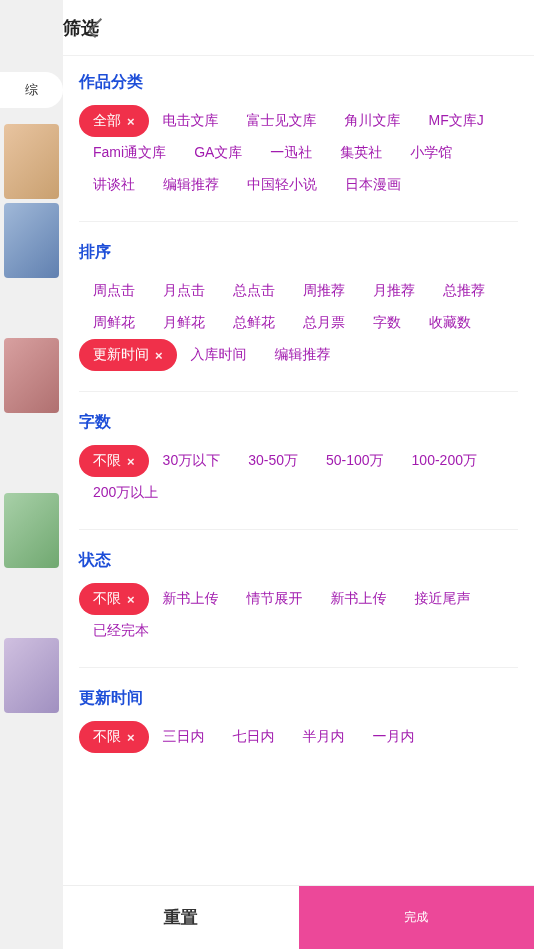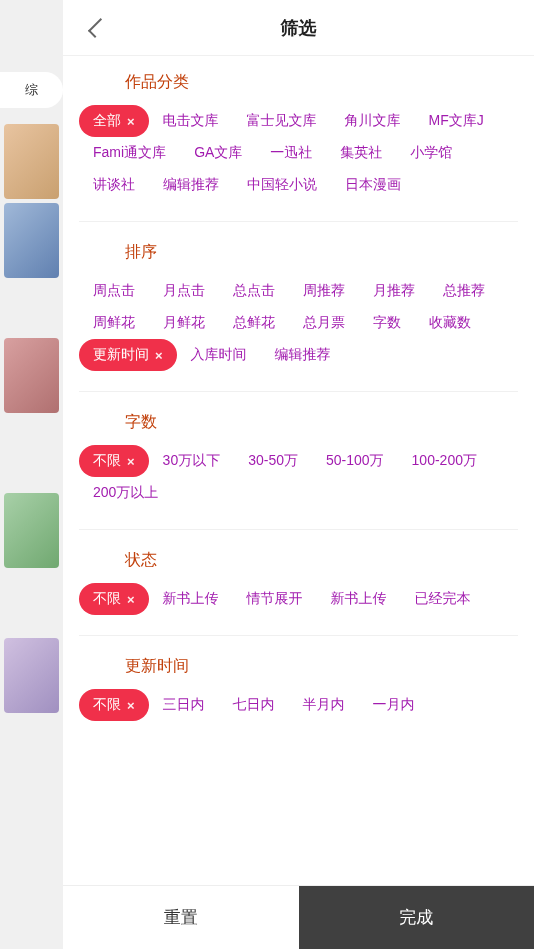--- a/index.html
+++ b/index.html
@@ -51,21 +51,21 @@
       display: flex;
       flex-direction: column;
     }
 
     
     .header {
       position: relative;
       height: 56px;
       display: flex;
       align-items: center;
-      justify-content: center;
+      justify-content: flex-start;
       border-bottom: 1px solid #f0f0f0;
       flex-shrink: 0;
     }
 
     .back-btn {
       position: absolute;
       left: 16px;
       width: 32px;
       height: 32px;
       display: flex;
@@ -94,24 +94,23 @@
       overflow-y: auto;
       padding: 16px 16px 0 16px;
     }
 
     .section {
       margin-bottom: 20px;
     }
 
     .section-title {
       font-size: 16px;
-      font-weight: 400;
-      color: #c2410c;
+      font-weight: 700;
+      color: #1d4ed8;
       margin-bottom: 12px;
-      margin-left: 46px;
     }
 
     .tags-wrap {
       display: flex;
       flex-wrap: wrap;
     }
 
     .tag {
       height: 32px;
       padding: 0 14px;
@@ -157,28 +156,28 @@
     .reset-btn {
       flex: 1;
       background: #fff;
       border: none;
       font-size: 17px;
       color: #333;
       cursor: pointer;
       display: flex;
       align-items: center;
       justify-content: center;
-      font-weight: 400;
+      font-weight: 700;
     }
 
     .confirm-btn {
       flex: 1;
-      background: #404040;
+      background: #ec4899;
       border: none;
-      font-size: 17px;
+      font-size: 12px;
       color: #fff;
       cursor: pointer;
       display: flex;
       align-items: center;
       justify-content: center;
       font-weight: 500;
     }
 
     
     .bg-books {
@@ -284,20 +283,21 @@
 
     <div class="divider"></div>
 
     <div class="section">
       <div class="section-title">状态</div>
       <div class="tags-wrap">
         <button class="tag active">不限 <span class="close-x">×</span></button>
         <button class="tag">新书上传</button>
         <button class="tag">情节展开</button>
         <button class="tag">新书上传</button>
+        <button class="tag">接近尾声</button>
         <button class="tag">已经完本</button>
       </div>
     </div>
 
     <div class="divider"></div>
 
     <div class="section">
       <div class="section-title">更新时间</div>
       <div class="tags-wrap">
         <button class="tag active">不限 <span class="close-x">×</span></button>

